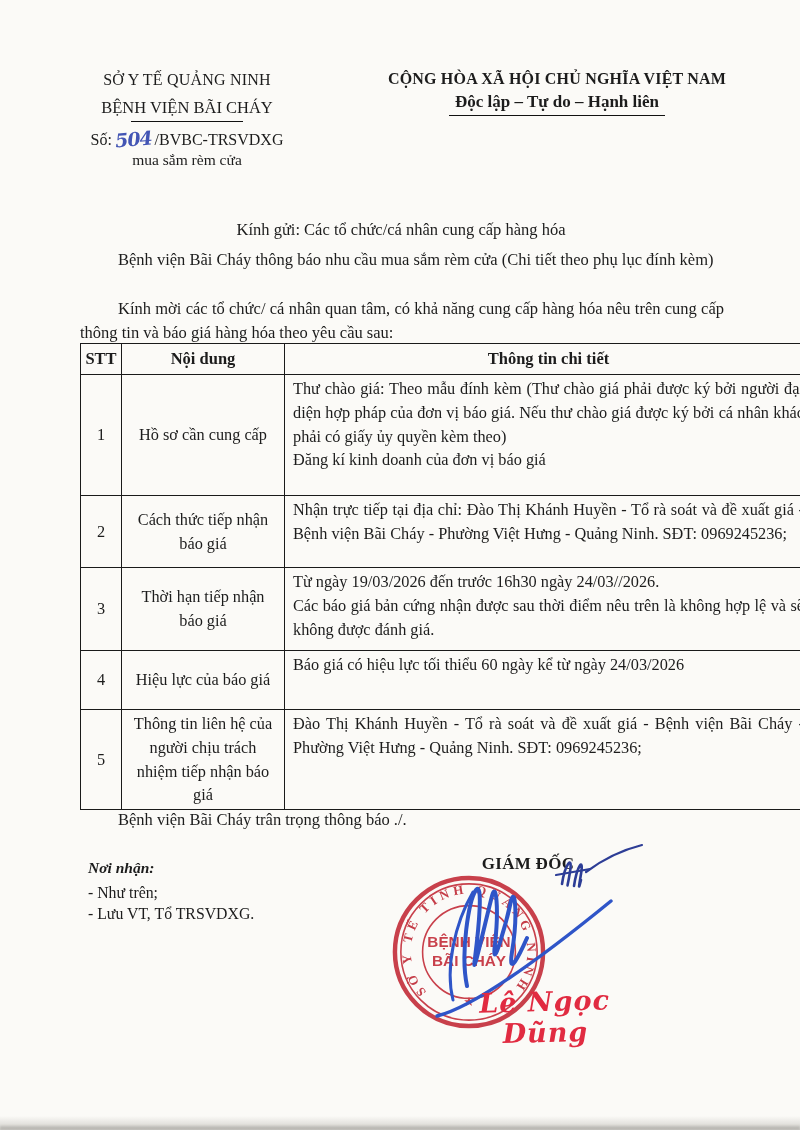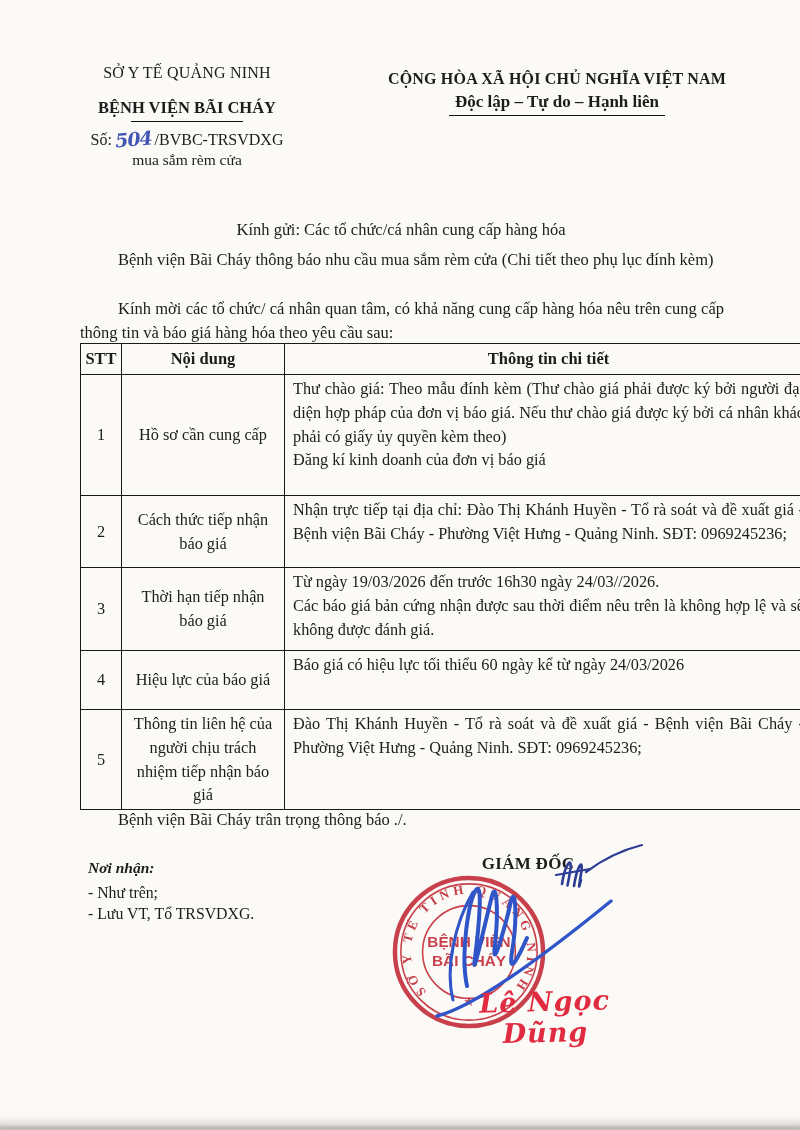--- a/index.html
+++ b/index.html
@@ -4,22 +4,22 @@
 <style>
   * { margin:0; padding:0; box-sizing:border-box; }
   html,body { background:#e8e6e1; }
   .page {
     position:relative; width:800px; height:1130px; margin:0 auto;
     background:#fbfaf7; overflow:hidden;
     font-family:"Liberation Serif", serif; color:#1c1c1c;
   }
   
   .hdr-left { position:absolute; left:72px; top:64px; width:230px; text-align:center; }
-  .hdr-left .org-parent { font-size:16px; letter-spacing:.2px; }
-  .hdr-left .org-name { font-size:16.5px; font-weight:bold; margin-top:16px; }
+  .hdr-left .org-parent { font-size:16px; letter-spacing:.2px;margin-top:7px; }
+  .hdr-left .org-name { font-size:16.5px; font-weight:normal; margin-top:9px; }
   .hdr-rule { width:112px; height:0; border-bottom:1.6px solid #111; margin:3px auto 5px auto; }
   .doc-number { font-size:16px; white-space:nowrap; }
   .hand-number {
     color:#4355b4; font-family:"DejaVu Serif", serif; font-style:italic;
     font-size:19px; font-weight:bold; display:inline-block;
     transform:rotate(-5deg) translateY(1px); letter-spacing:-1px; padding:0 3px;
   }
   .subject { font-size:15.5px; line-height:1.4; margin-top:3px; }
 
   .hdr-right { position:absolute; left:358px; top:70px; width:398px; text-align:center; }

